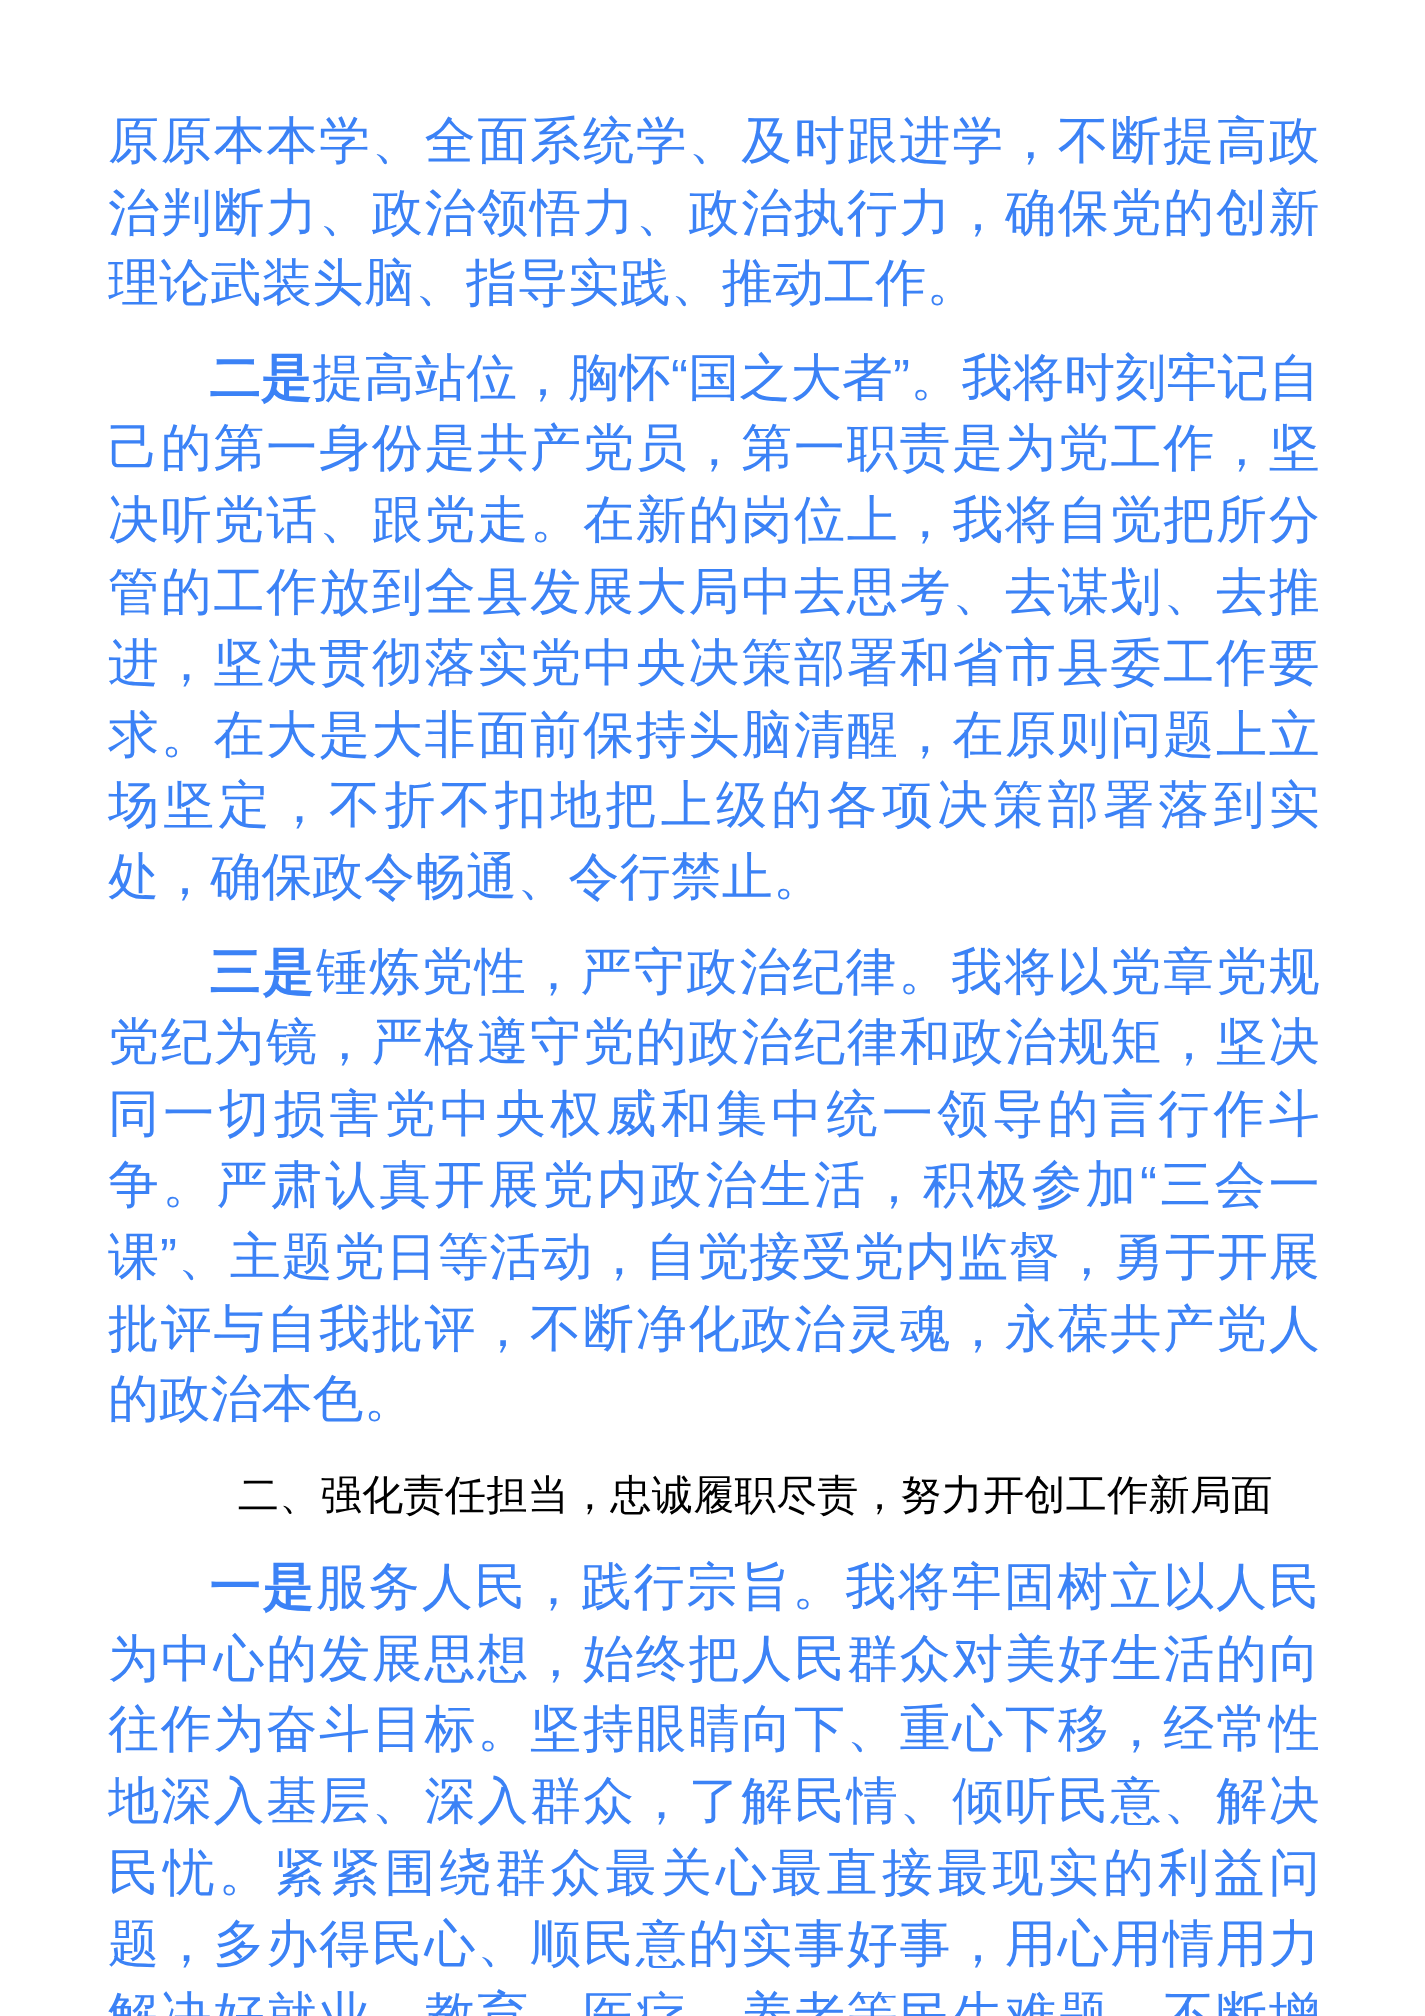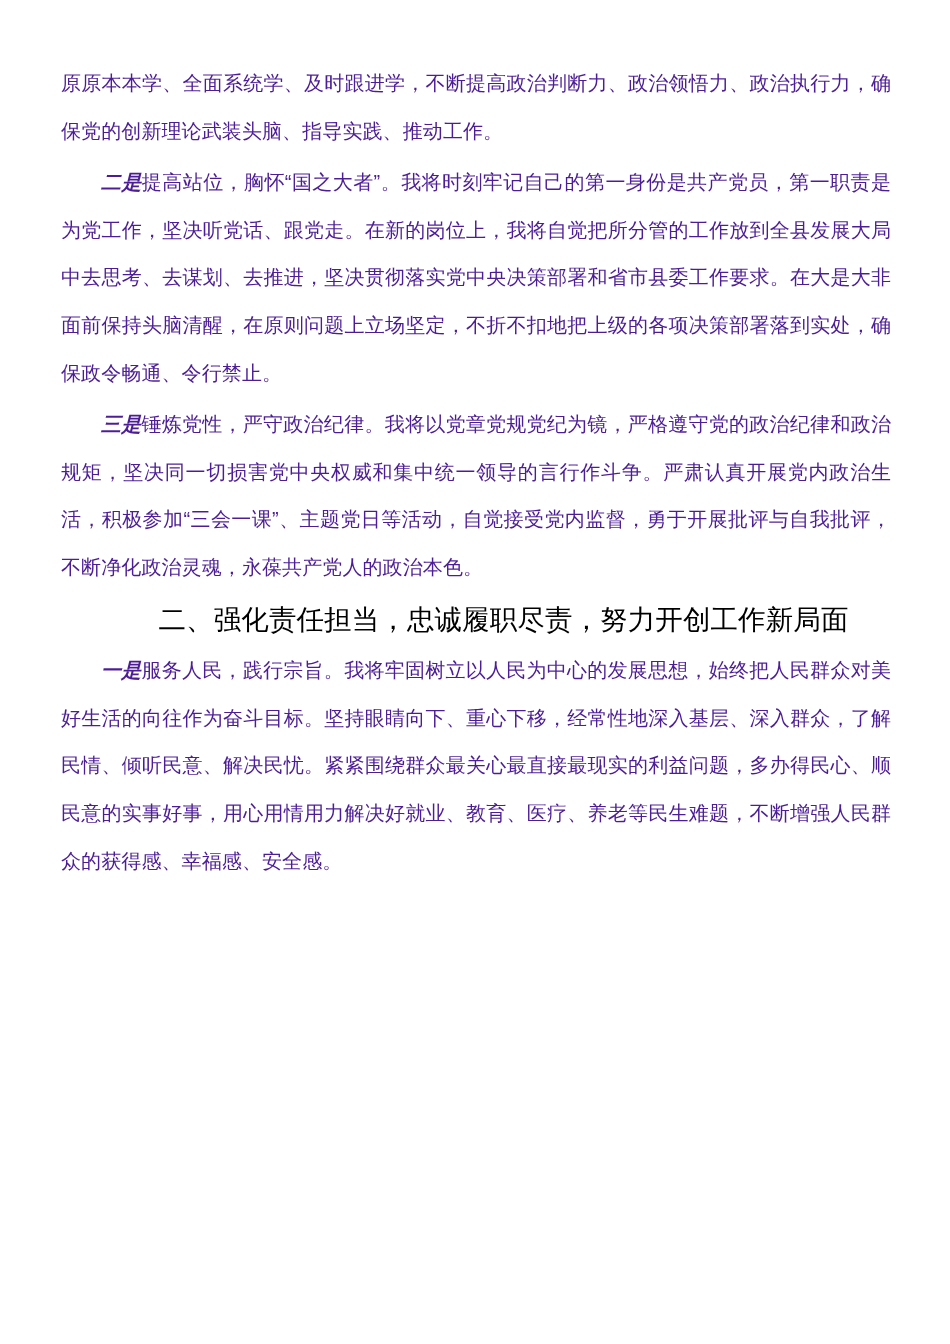--- a/index.html
+++ b/index.html
@@ -19,39 +19,38 @@
     box-sizing: border-box;
     overflow: hidden;
   }
   .page-body {
     position: absolute;
     left: 57px;
     top: 56px;
     width: 838px;
   }
   .para {
-    margin: 4px;
-    font-size: 20px;
+    margin: 15px;
+    font-size: 34px;
     line-height: 47.6px;
-    color: #4c1d95;
+    color: #3b82f6;
     text-align: justify;
     text-justify: inter-ideograph;
     letter-spacing: 0.1px;
     word-break: break-all;
     -webkit-font-smoothing: antialiased;
   }
   .para.indent {
     text-indent: 2em;
   }
   .para.noindent {
     text-indent: 0;
   }
   .lead {
     font-weight: bold;
-    font-style: italic;
   }
   .heading {
     margin: 0;
     font-size: 27.5px;
     line-height: 47.6px;
     color: #000000;
     text-indent: 2em;
     font-weight: normal;
     text-align: center;
     letter-spacing: 0.1px;

